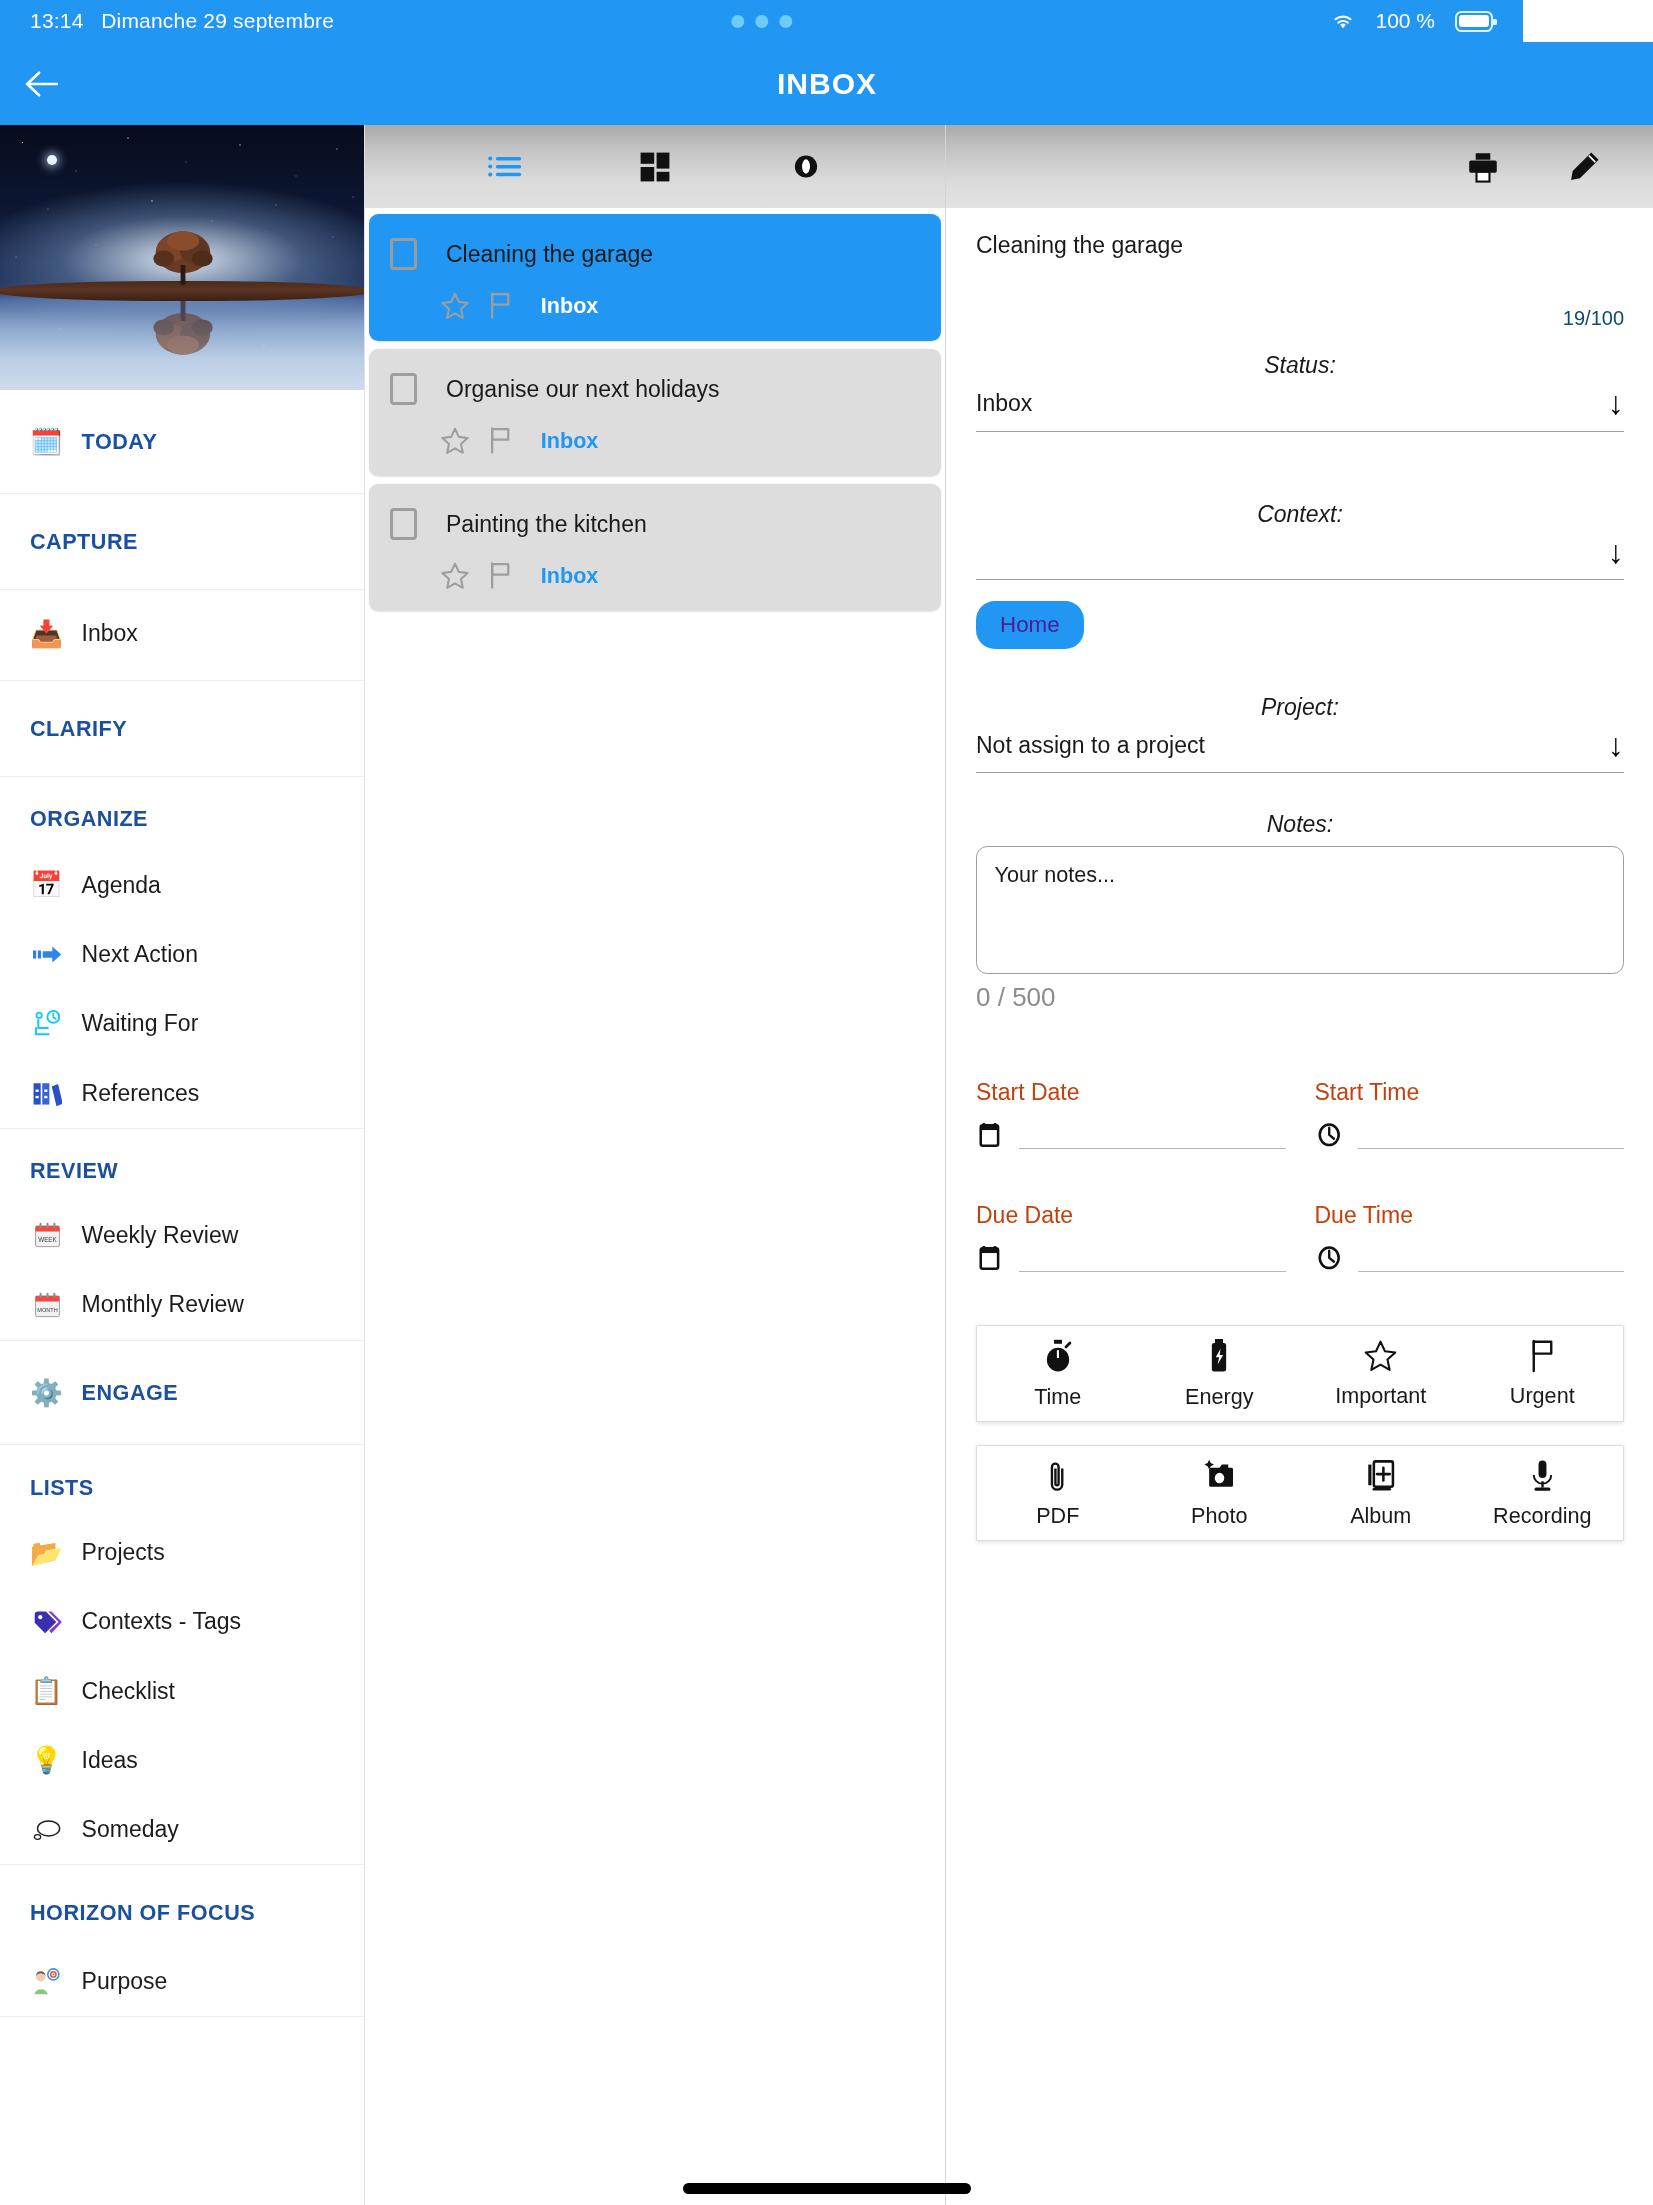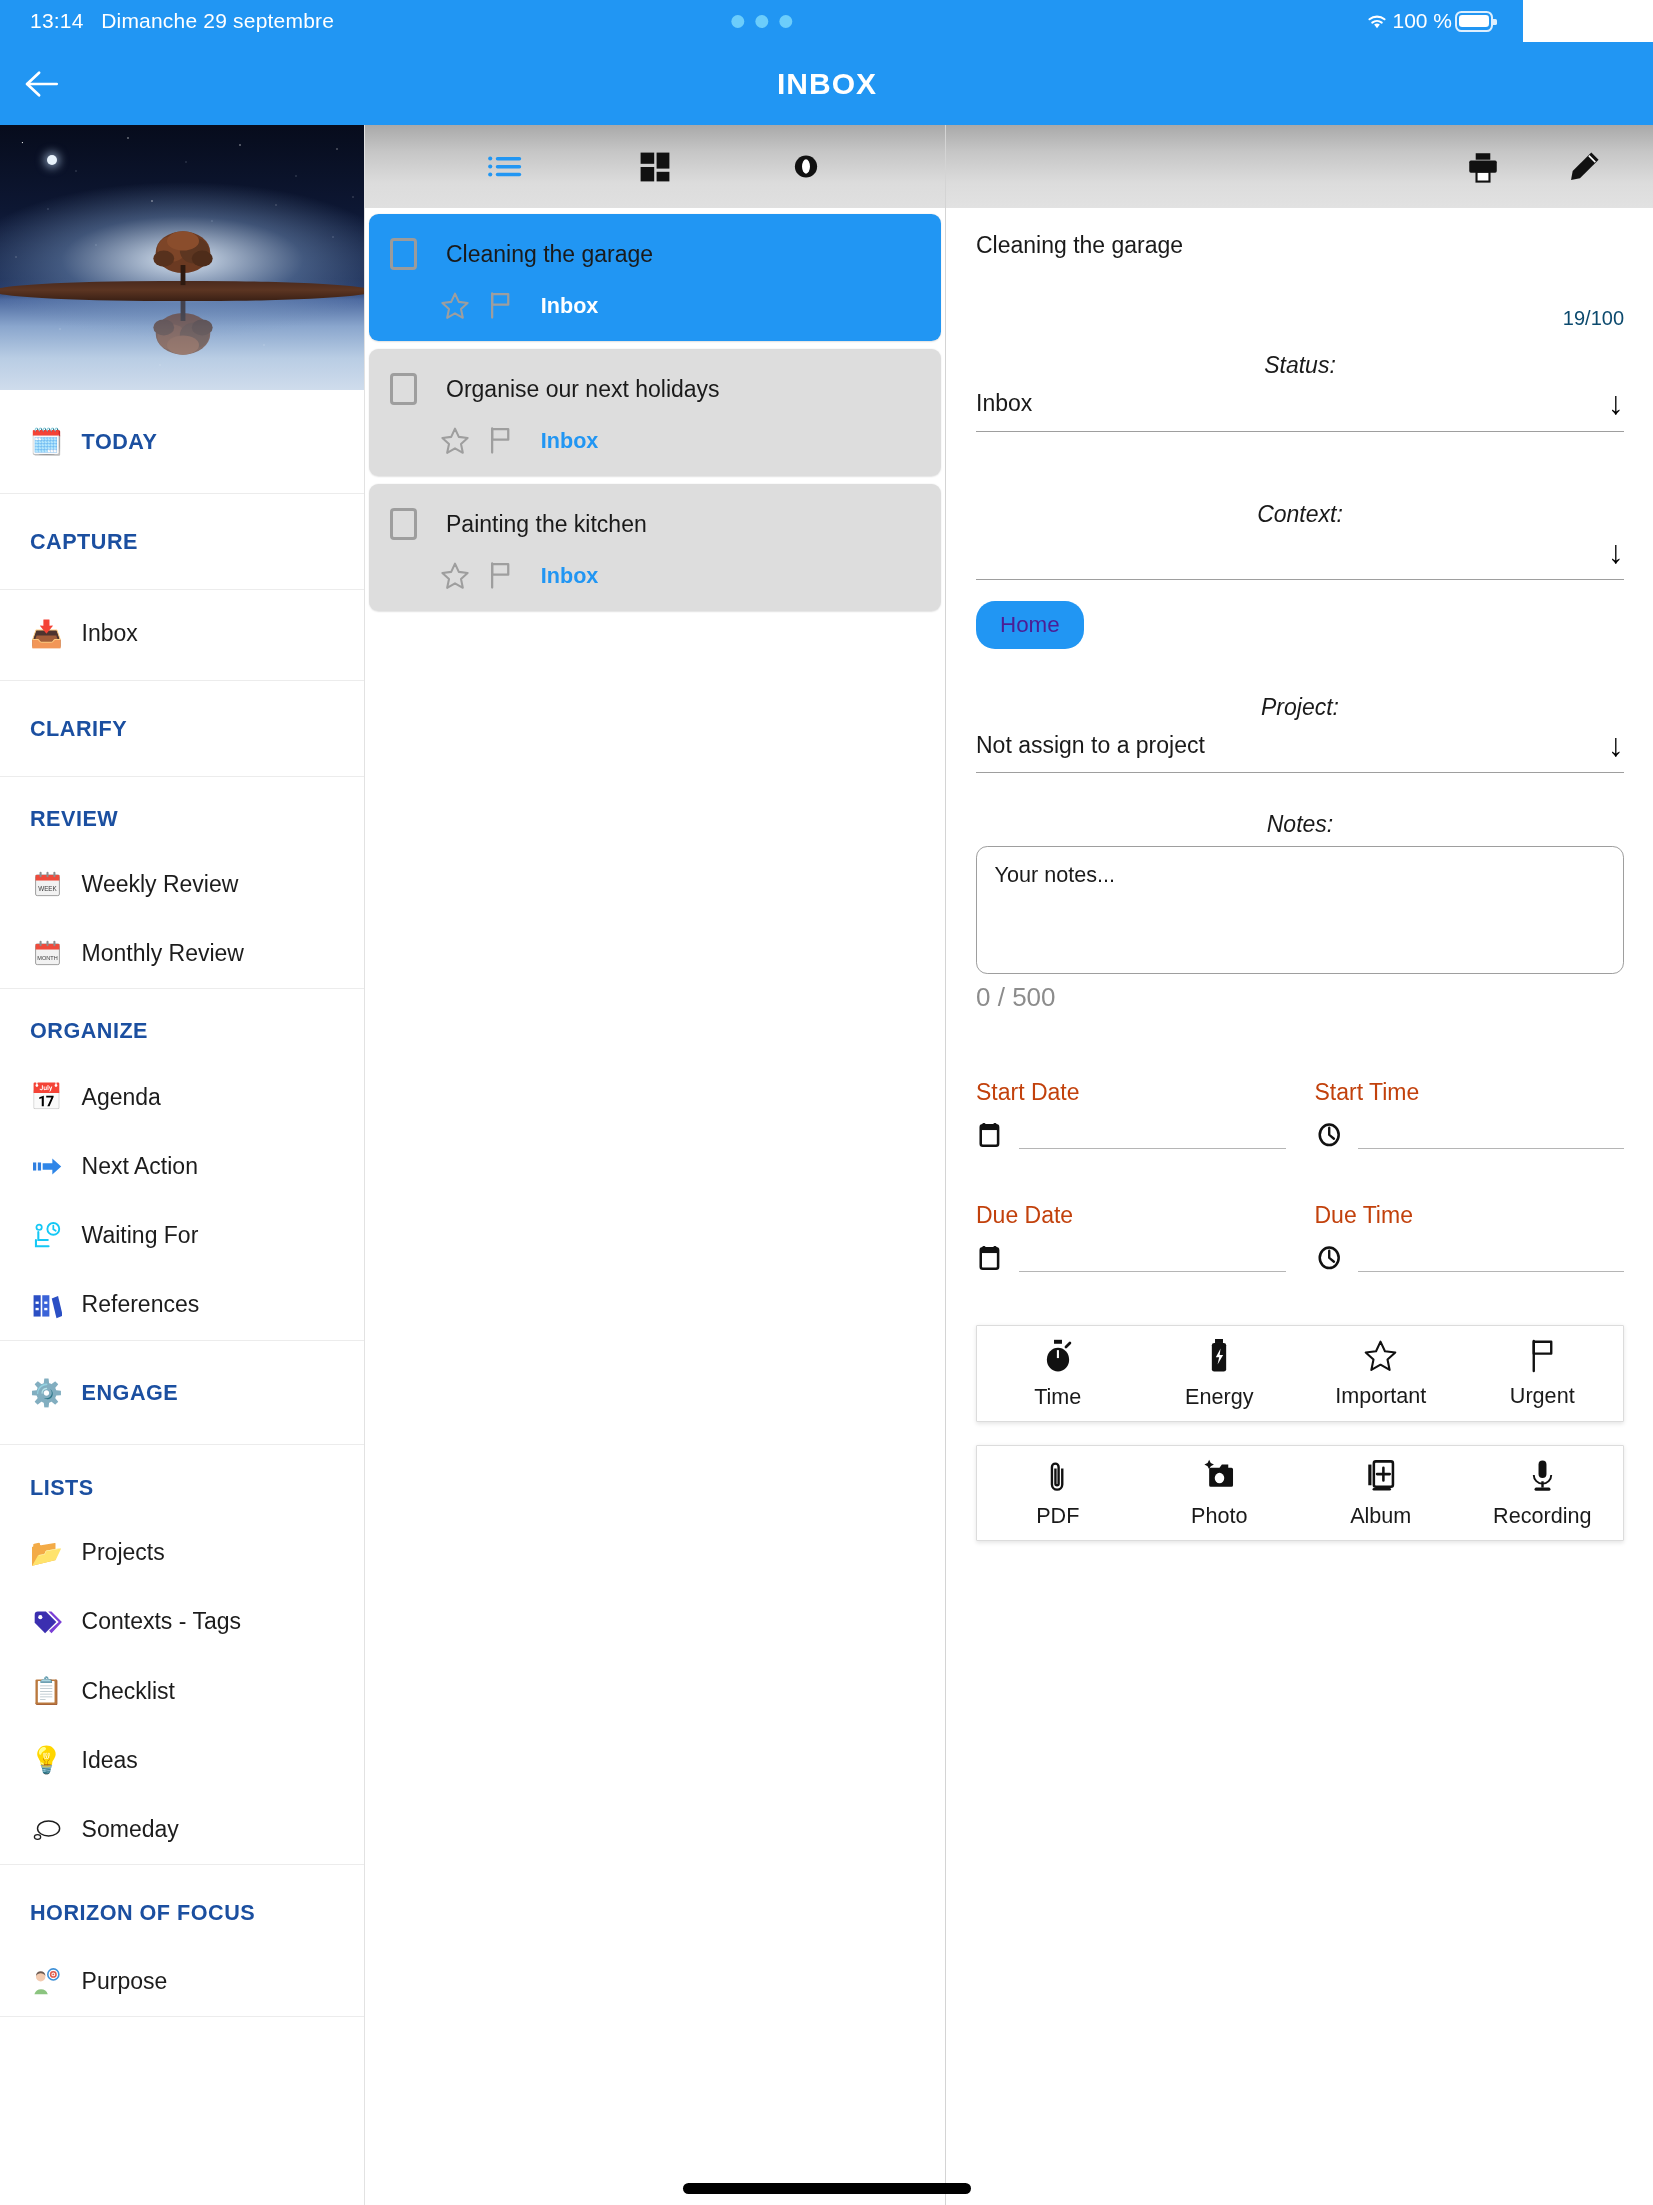--- a/index.html
+++ b/index.html
@@ -15,21 +15,21 @@
     position: absolute; top: 0; left: 0;
     width: 1523px; height: 42px;
     background: #2196f3;
     display: flex; align-items: center;
     padding: 0 30px;
     color: #ffffff;
   }
   .sb-left { display: flex; align-items: center; gap: 17.6px; font-size: 21px; font-weight: 500; letter-spacing: 0.2px;}
   .sb-center { position: absolute; left: 50%; transform: translateX(-50%); display:flex; gap: 11.2px; }
   .sb-dot { width: 13px; height: 13px; border-radius: 50%; background: #6ccdfb; }
-  .sb-right { margin-left: auto; display:flex; align-items:center; gap: 3px; font-size: 21px; font-weight: 500; justify-content: flex-end;}
+  .sb-right { margin-left: auto; display:flex; align-items:center; gap: 20px; font-size: 21px; font-weight: 500; justify-content: flex-end;}
   .wifi-icon { width: 24px; height: 19px; position: relative; }
   .wifi-icon svg { display:block; }
   .battery {
     width: 38px; height: 21px; border: 2.4px solid rgba(255,255,255,.85);
     border-radius: 6.4px; position: relative; background: transparent;
   }
   .battery::after {
     content: ""; position: absolute; right: -5.6px; top: 6.4px;
     width: 3.2px; height: 6.4px; background: rgba(255,255,255,.85);
     border-radius: 0 1.6px 1.6px 0;
@@ -324,52 +324,20 @@
       </div>
     </div>
 
     <div class="nav-section">
       <div class="nav-header with-pad">
         <span>CLARIFY</span>
       </div>
     </div>
 
     <div class="nav-section">
-      <div class="nav-header" style="padding-top:29px;padding-bottom:17.6px;">
-        <span>REVIEW</span>
-      </div>
-      <div class="nav-item">
-        <span class="nav-ico">
-          <svg width="29" height="27" viewBox="0 0 36 34" style="font-size:33px">
-            <rect x="3" y="5" width="30" height="26" rx="2" fill="#f2f2f2" stroke="#9a9a9a" stroke-width="1.2"></rect>
-            <rect x="3" y="5" width="30" height="7" fill="#ef4b3c"></rect>
-            <rect x="8" y="1" width="2.6" height="7" rx="1.3" fill="#8d8d8d"></rect>
-            <rect x="16.7" y="1" width="2.6" height="7" rx="1.3" fill="#8d8d8d"></rect>
-            <rect x="25.4" y="1" width="2.6" height="7" rx="1.3" fill="#8d8d8d"></rect>
-            <text x="18" y="25" font-size="8" text-anchor="middle" fill="#3b3b3b" font-family="'Liberation Sans',sans-serif">WEEK</text>
-          </svg>
-        </span>
-        <span class="nav-label">Weekly Review</span>
-      </div>
-      <div class="nav-item">
-        <span class="nav-ico">
-          <svg width="29" height="27" viewBox="0 0 36 34" style="font-size:33px">
-            <rect x="3" y="5" width="30" height="26" rx="2" fill="#f2f2f2" stroke="#9a9a9a" stroke-width="1.2"></rect>
-            <rect x="3" y="5" width="30" height="7" fill="#ef4b3c"></rect>
-            <rect x="8" y="1" width="2.6" height="7" rx="1.3" fill="#8d8d8d"></rect>
-            <rect x="16.7" y="1" width="2.6" height="7" rx="1.3" fill="#8d8d8d"></rect>
-            <rect x="25.4" y="1" width="2.6" height="7" rx="1.3" fill="#8d8d8d"></rect>
-            <text x="18" y="25" font-size="7" text-anchor="middle" fill="#3b3b3b" font-family="'Liberation Sans',sans-serif">MONTH</text>
-          </svg>
-        </span>
-        <span class="nav-label">Monthly Review</span>
-      </div>
-    </div>
-
-    <div class="nav-section">
       <div class="nav-header" style="padding-top:29px;padding-bottom:19px;">
         <span>ORGANIZE</span>
       </div>
       <div class="nav-item">
         <span class="nav-ico">📅</span>
         <span class="nav-label">Agenda</span>
       </div>
       <div class="nav-item">
         <span class="nav-ico">
           <svg width="29" height="21" viewBox="0 0 36 26">
@@ -398,20 +366,52 @@
             <rect x="2" y="4" width="9" height="27" fill="#2b4fc4"></rect>
             <rect x="4.5" y="12" width="4" height="3" fill="#fff"></rect>
             <rect x="4.5" y="20" width="4" height="3" fill="#fff"></rect>
             <rect x="13" y="4" width="9" height="27" fill="#3a63d8"></rect>
             <rect x="15.5" y="12" width="4" height="3" fill="#fff"></rect>
             <rect x="15.5" y="20" width="4" height="3" fill="#fff"></rect>
             <path d="M25 8 l8 -3 l6 25 l-8 3 z" fill="#2b4fc4"></path>
           </svg>
         </span>
         <span class="nav-label">References</span>
+      </div>
+    </div>
+
+    <div class="nav-section">
+      <div class="nav-header" style="padding-top:29px;padding-bottom:17.6px;">
+        <span>REVIEW</span>
+      </div>
+      <div class="nav-item">
+        <span class="nav-ico">
+          <svg width="29" height="27" viewBox="0 0 36 34" style="font-size:33px">
+            <rect x="3" y="5" width="30" height="26" rx="2" fill="#f2f2f2" stroke="#9a9a9a" stroke-width="1.2"></rect>
+            <rect x="3" y="5" width="30" height="7" fill="#ef4b3c"></rect>
+            <rect x="8" y="1" width="2.6" height="7" rx="1.3" fill="#8d8d8d"></rect>
+            <rect x="16.7" y="1" width="2.6" height="7" rx="1.3" fill="#8d8d8d"></rect>
+            <rect x="25.4" y="1" width="2.6" height="7" rx="1.3" fill="#8d8d8d"></rect>
+            <text x="18" y="25" font-size="8" text-anchor="middle" fill="#3b3b3b" font-family="'Liberation Sans',sans-serif">WEEK</text>
+          </svg>
+        </span>
+        <span class="nav-label">Weekly Review</span>
+      </div>
+      <div class="nav-item">
+        <span class="nav-ico">
+          <svg width="29" height="27" viewBox="0 0 36 34" style="font-size:33px">
+            <rect x="3" y="5" width="30" height="26" rx="2" fill="#f2f2f2" stroke="#9a9a9a" stroke-width="1.2"></rect>
+            <rect x="3" y="5" width="30" height="7" fill="#ef4b3c"></rect>
+            <rect x="8" y="1" width="2.6" height="7" rx="1.3" fill="#8d8d8d"></rect>
+            <rect x="16.7" y="1" width="2.6" height="7" rx="1.3" fill="#8d8d8d"></rect>
+            <rect x="25.4" y="1" width="2.6" height="7" rx="1.3" fill="#8d8d8d"></rect>
+            <text x="18" y="25" font-size="7" text-anchor="middle" fill="#3b3b3b" font-family="'Liberation Sans',sans-serif">MONTH</text>
+          </svg>
+        </span>
+        <span class="nav-label">Monthly Review</span>
       </div>
     </div>
 
     <div class="nav-section">
       <div class="nav-header with-pad">
         <span class="nav-ico">⚙️</span>
         <span>ENGAGE</span>
       </div>
     </div>
 

